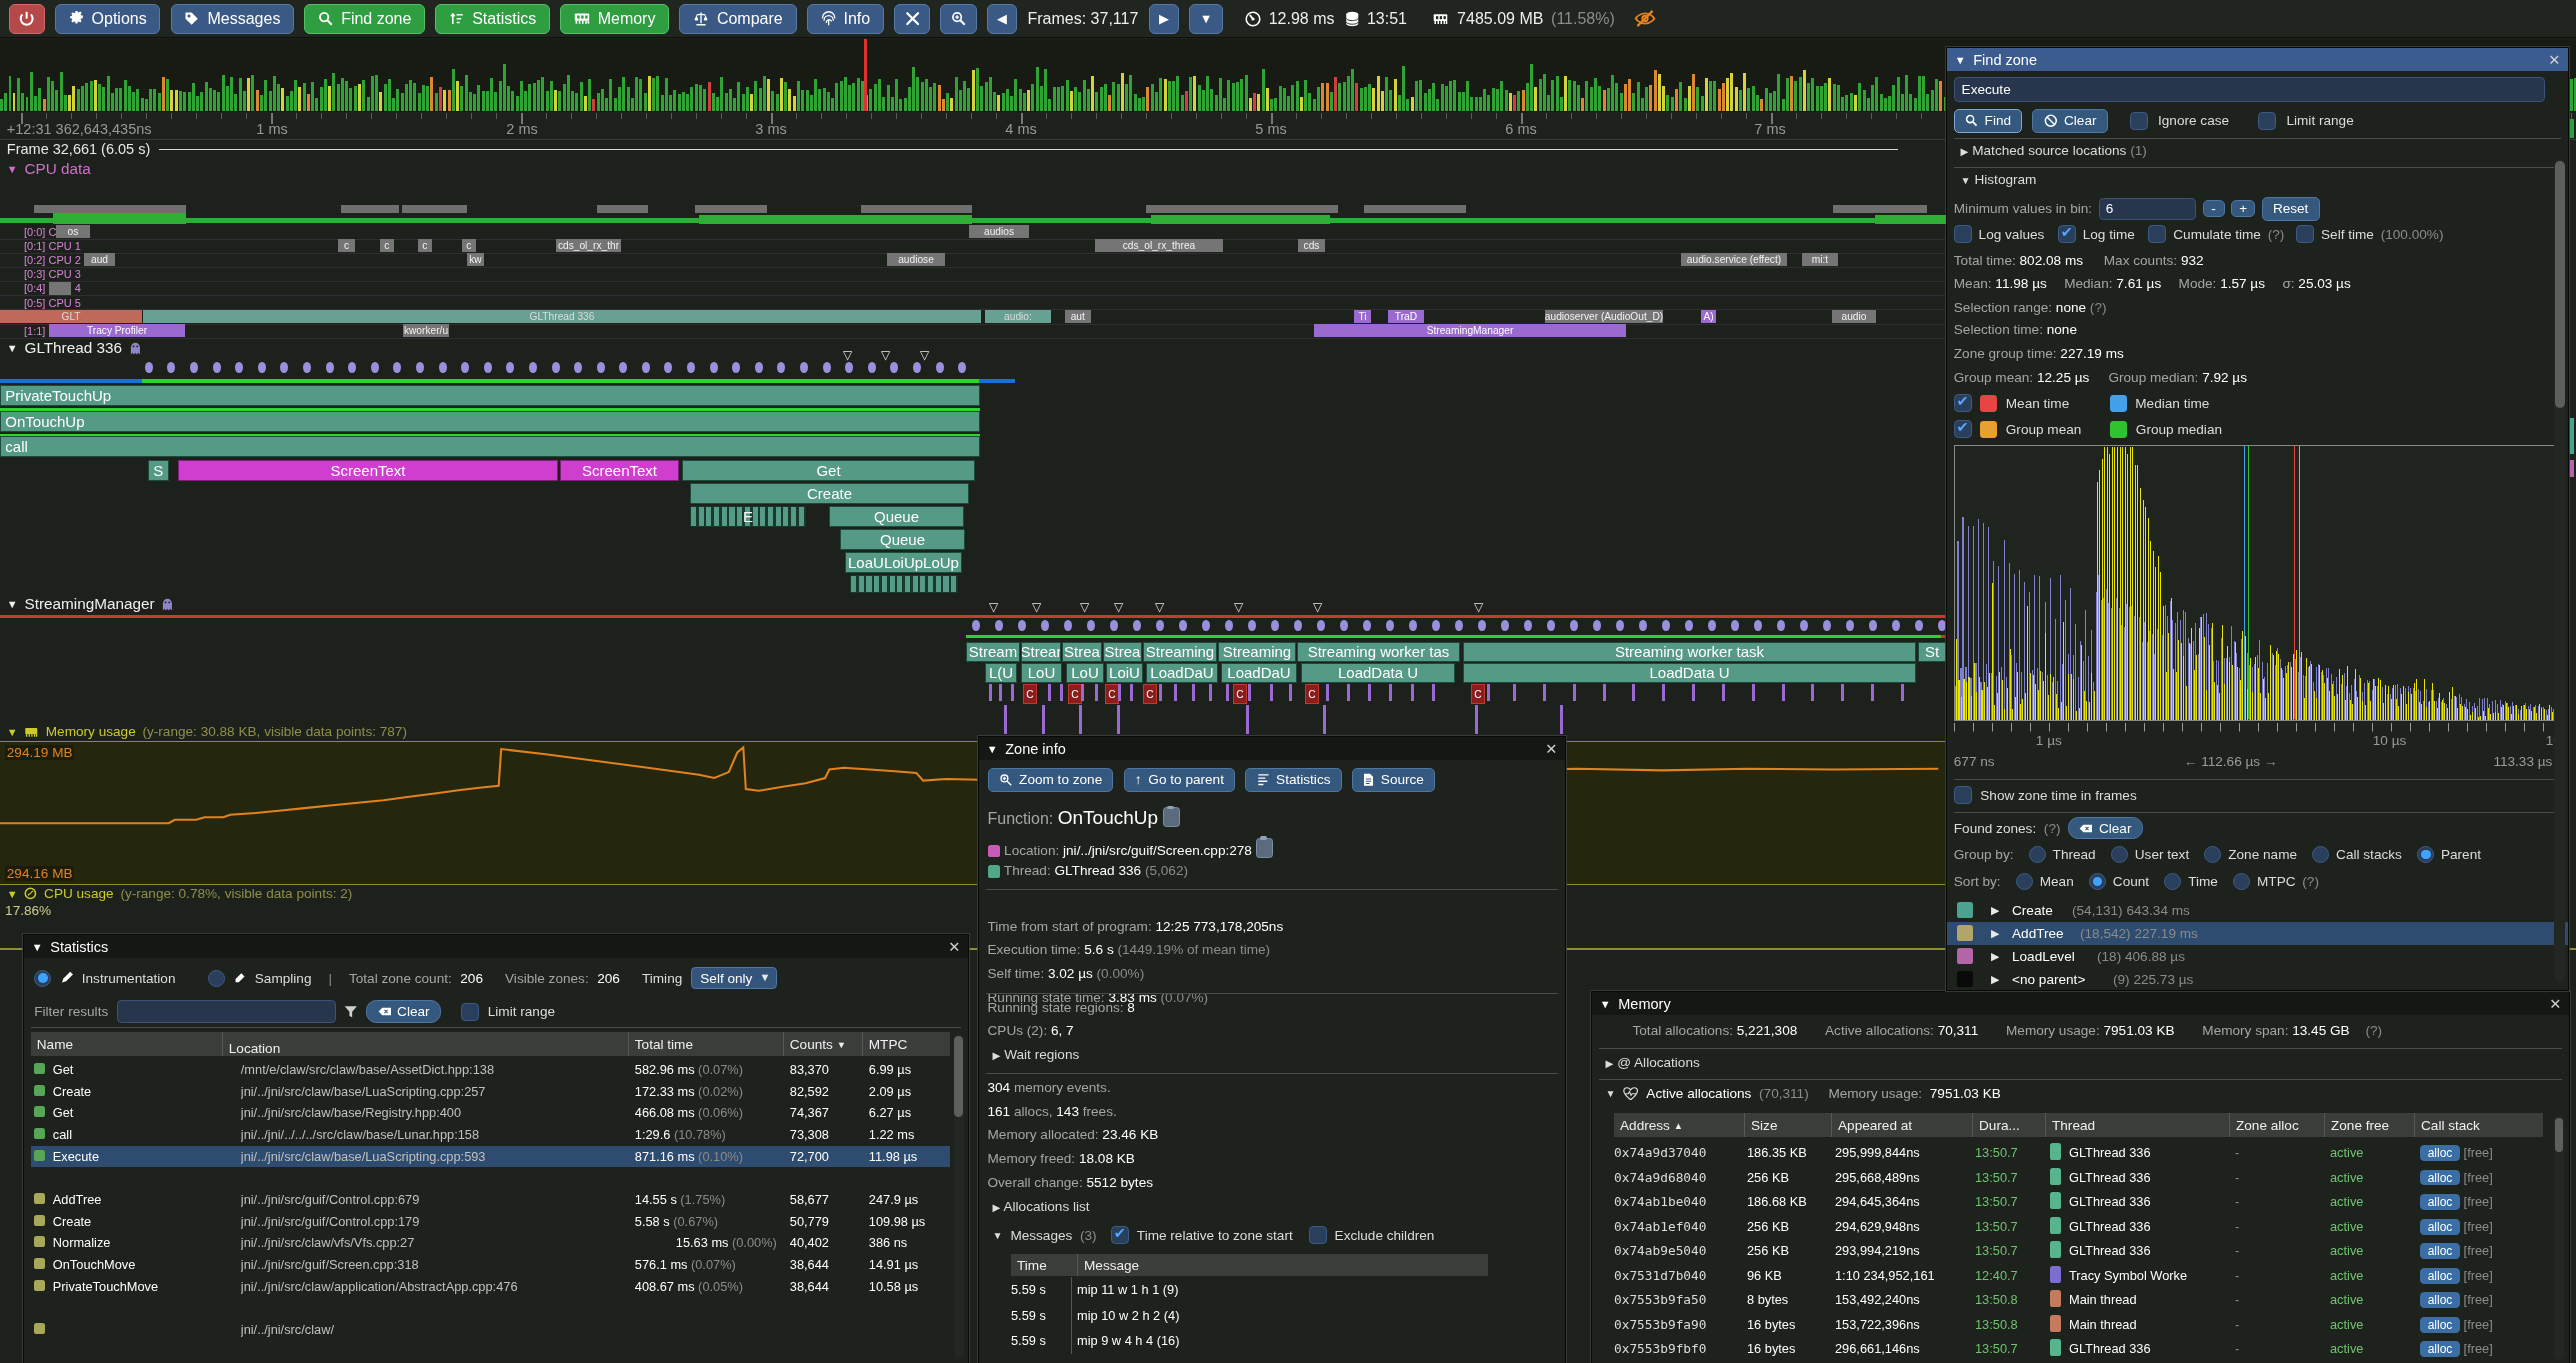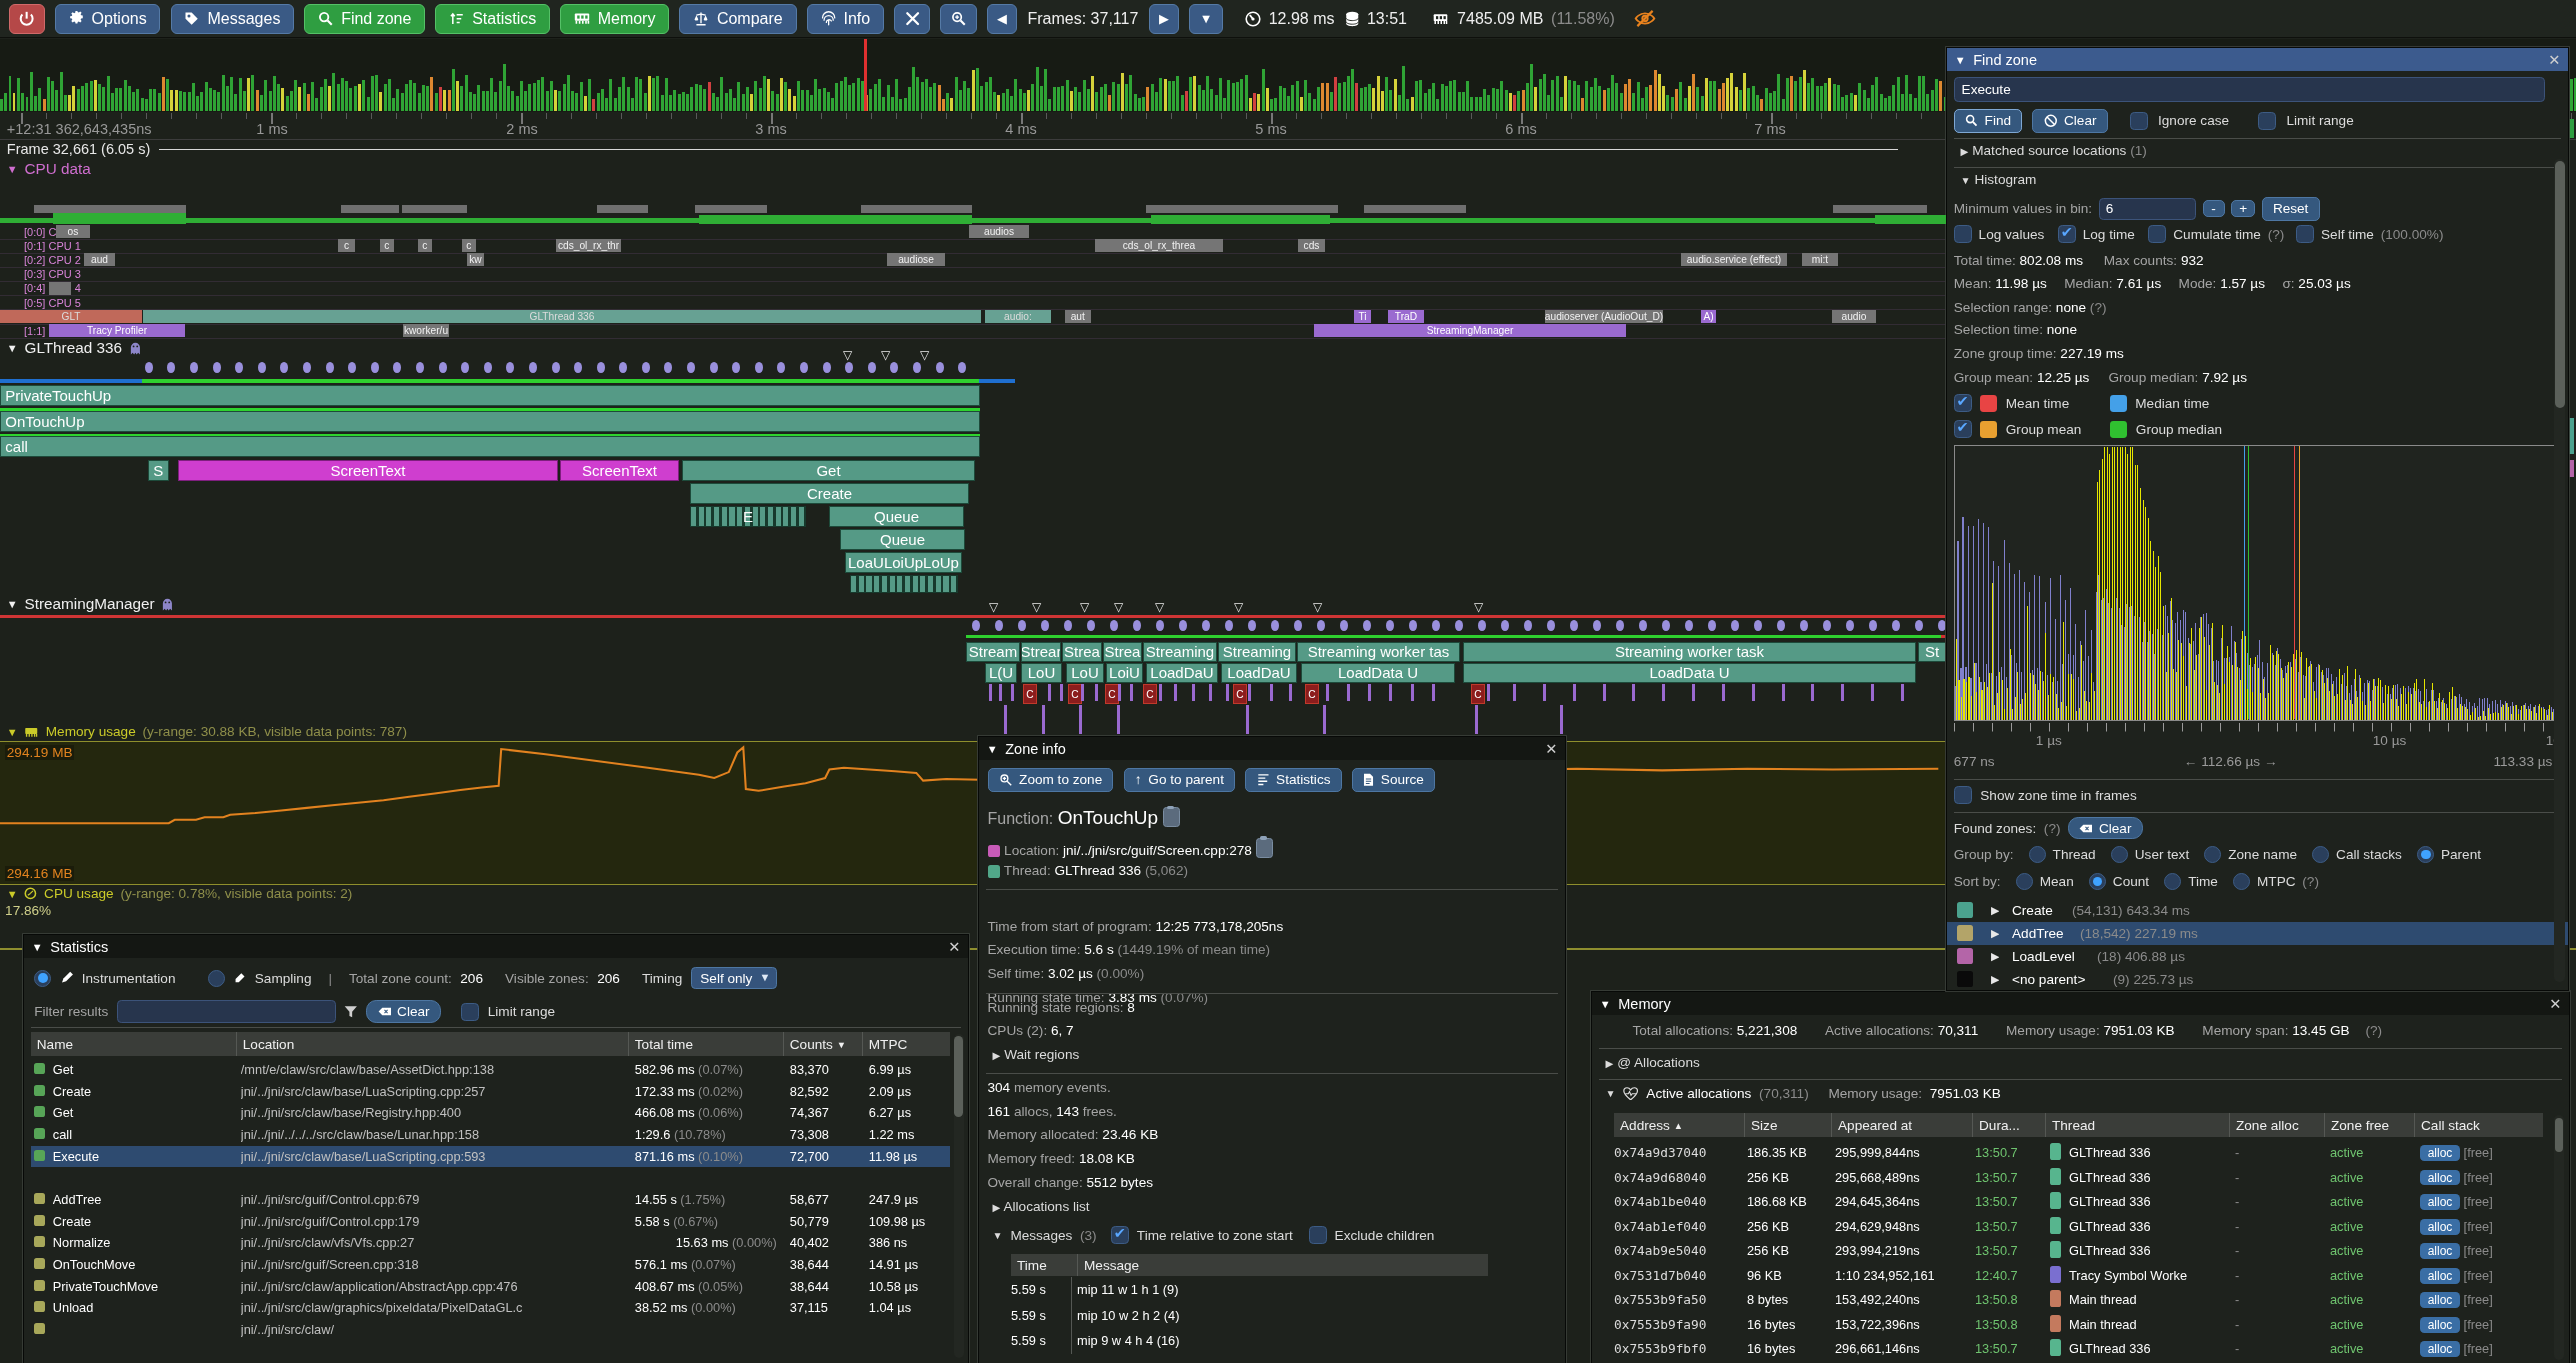--- a/index.html
+++ b/index.html
@@ -1179,21 +1179,21 @@
         <span>Clear</span>
       </span>
       <span class="cb" style="margin-left:12px;"></span>
       <span>Limit range</span>
     </div>
     <div class="sep" style="top:92px;"></div>
     <div class="thead" style="left:6.8px;top:97px;width:919px;height:24px;">
       <span class="col first" style="left:0;width:203px;">
           <span>Name</span>
         </span>
-      <span class="col" style="left:205px;width:394px;">
+      <span class="col" style="left:191px;width:394px;align-items:flex-end;">
           <span>Location</span>
         </span>
       <span class="col" style="left:597px;width:155px;">
           <span>Total time</span>
         </span>
       <span class="col" style="left:752px;width:79px;"><span>Counts</span>&nbsp;<span style="font-size:9.4px;">▼</span></span>
       <span class="col" style="left:831px;width:88px;">
           <span>MTPC</span>
         </span>
     </div>
@@ -1270,28 +1270,20 @@
           <div class="cell val" style="left: 759px; width: 68px; line-height: 21px;">38,644</div>
           <div class="cell val" style="left: 838px; width: 81px; line-height: 21px;">14.91 µs</div>
         </div>
         <div class="row" style="top: 217px; height: 21px;">
           <div class="cell" style="left: 3.4px; top: 4.3px; width: 11px; height: 11px; border-radius: 2.6px; background: rgb(168, 168, 90);"></div>
           <div class="cell val" style="left: 22px; width: 177px; line-height: 21px;">PrivateTouchMove</div>
           <div class="cell" style="left: 210px; width: 384px; line-height: 21px; color: rgb(192, 192, 192);">jni/../jni/src/claw/application/AbstractApp.cpp:476</div>
           <div class="cell" style="left: 604px; width: 147px; line-height: 21px;"><span class="val">408.67 ms</span><span class="dim"> (0.05%)</span></div>
           <div class="cell val" style="left: 759px; width: 68px; line-height: 21px;">38,644</div>
           <div class="cell val" style="left: 838px; width: 81px; line-height: 21px;">10.58 µs</div>
-        </div>
-        <div class="row" style="top: 238px; height: 21px;">
-          <div class="cell" style="left: 3.4px; top: 4.3px; width: 11px; height: 11px; border-radius: 2.6px; background: rgb(168, 168, 90);"></div>
-          <div class="cell val" style="left: 22px; width: 177px; line-height: 21px;">Unload</div>
-          <div class="cell" style="left: 210px; width: 384px; line-height: 21px; color: rgb(192, 192, 192);">jni/../jni/src/claw/graphics/pixeldata/PixelDataGL.c</div>
-          <div class="cell" style="left: 604px; width: 147px; line-height: 21px;"><span class="val">38.52 ms</span><span class="dim"> (0.00%)</span></div>
-          <div class="cell val" style="left: 759px; width: 68px; line-height: 21px;">37,115</div>
-          <div class="cell val" style="left: 838px; width: 81px; line-height: 21px;">1.04 µs</div>
         </div>
         <div class="row" style="top: 260px; height: 21px;">
           <div class="cell" style="left: 3.4px; top: 4.3px; width: 11px; height: 11px; border-radius: 2.6px; background: rgb(168, 168, 90);"></div>
           <div class="cell val" style="left: 22px; width: 177px; line-height: 21px;"></div>
           <div class="cell" style="left: 210px; width: 384px; line-height: 21px; color: rgb(192, 192, 192);">jni/../jni/src/claw/</div>
           <div class="cell" style="left: 604px; width: 147px; line-height: 21px;"><span class="val"></span><span class="dim"> </span></div>
           <div class="cell val" style="left: 759px; width: 68px; line-height: 21px;"></div>
           <div class="cell val" style="left: 838px; width: 81px; line-height: 21px;"></div>
         </div>
       </div>

